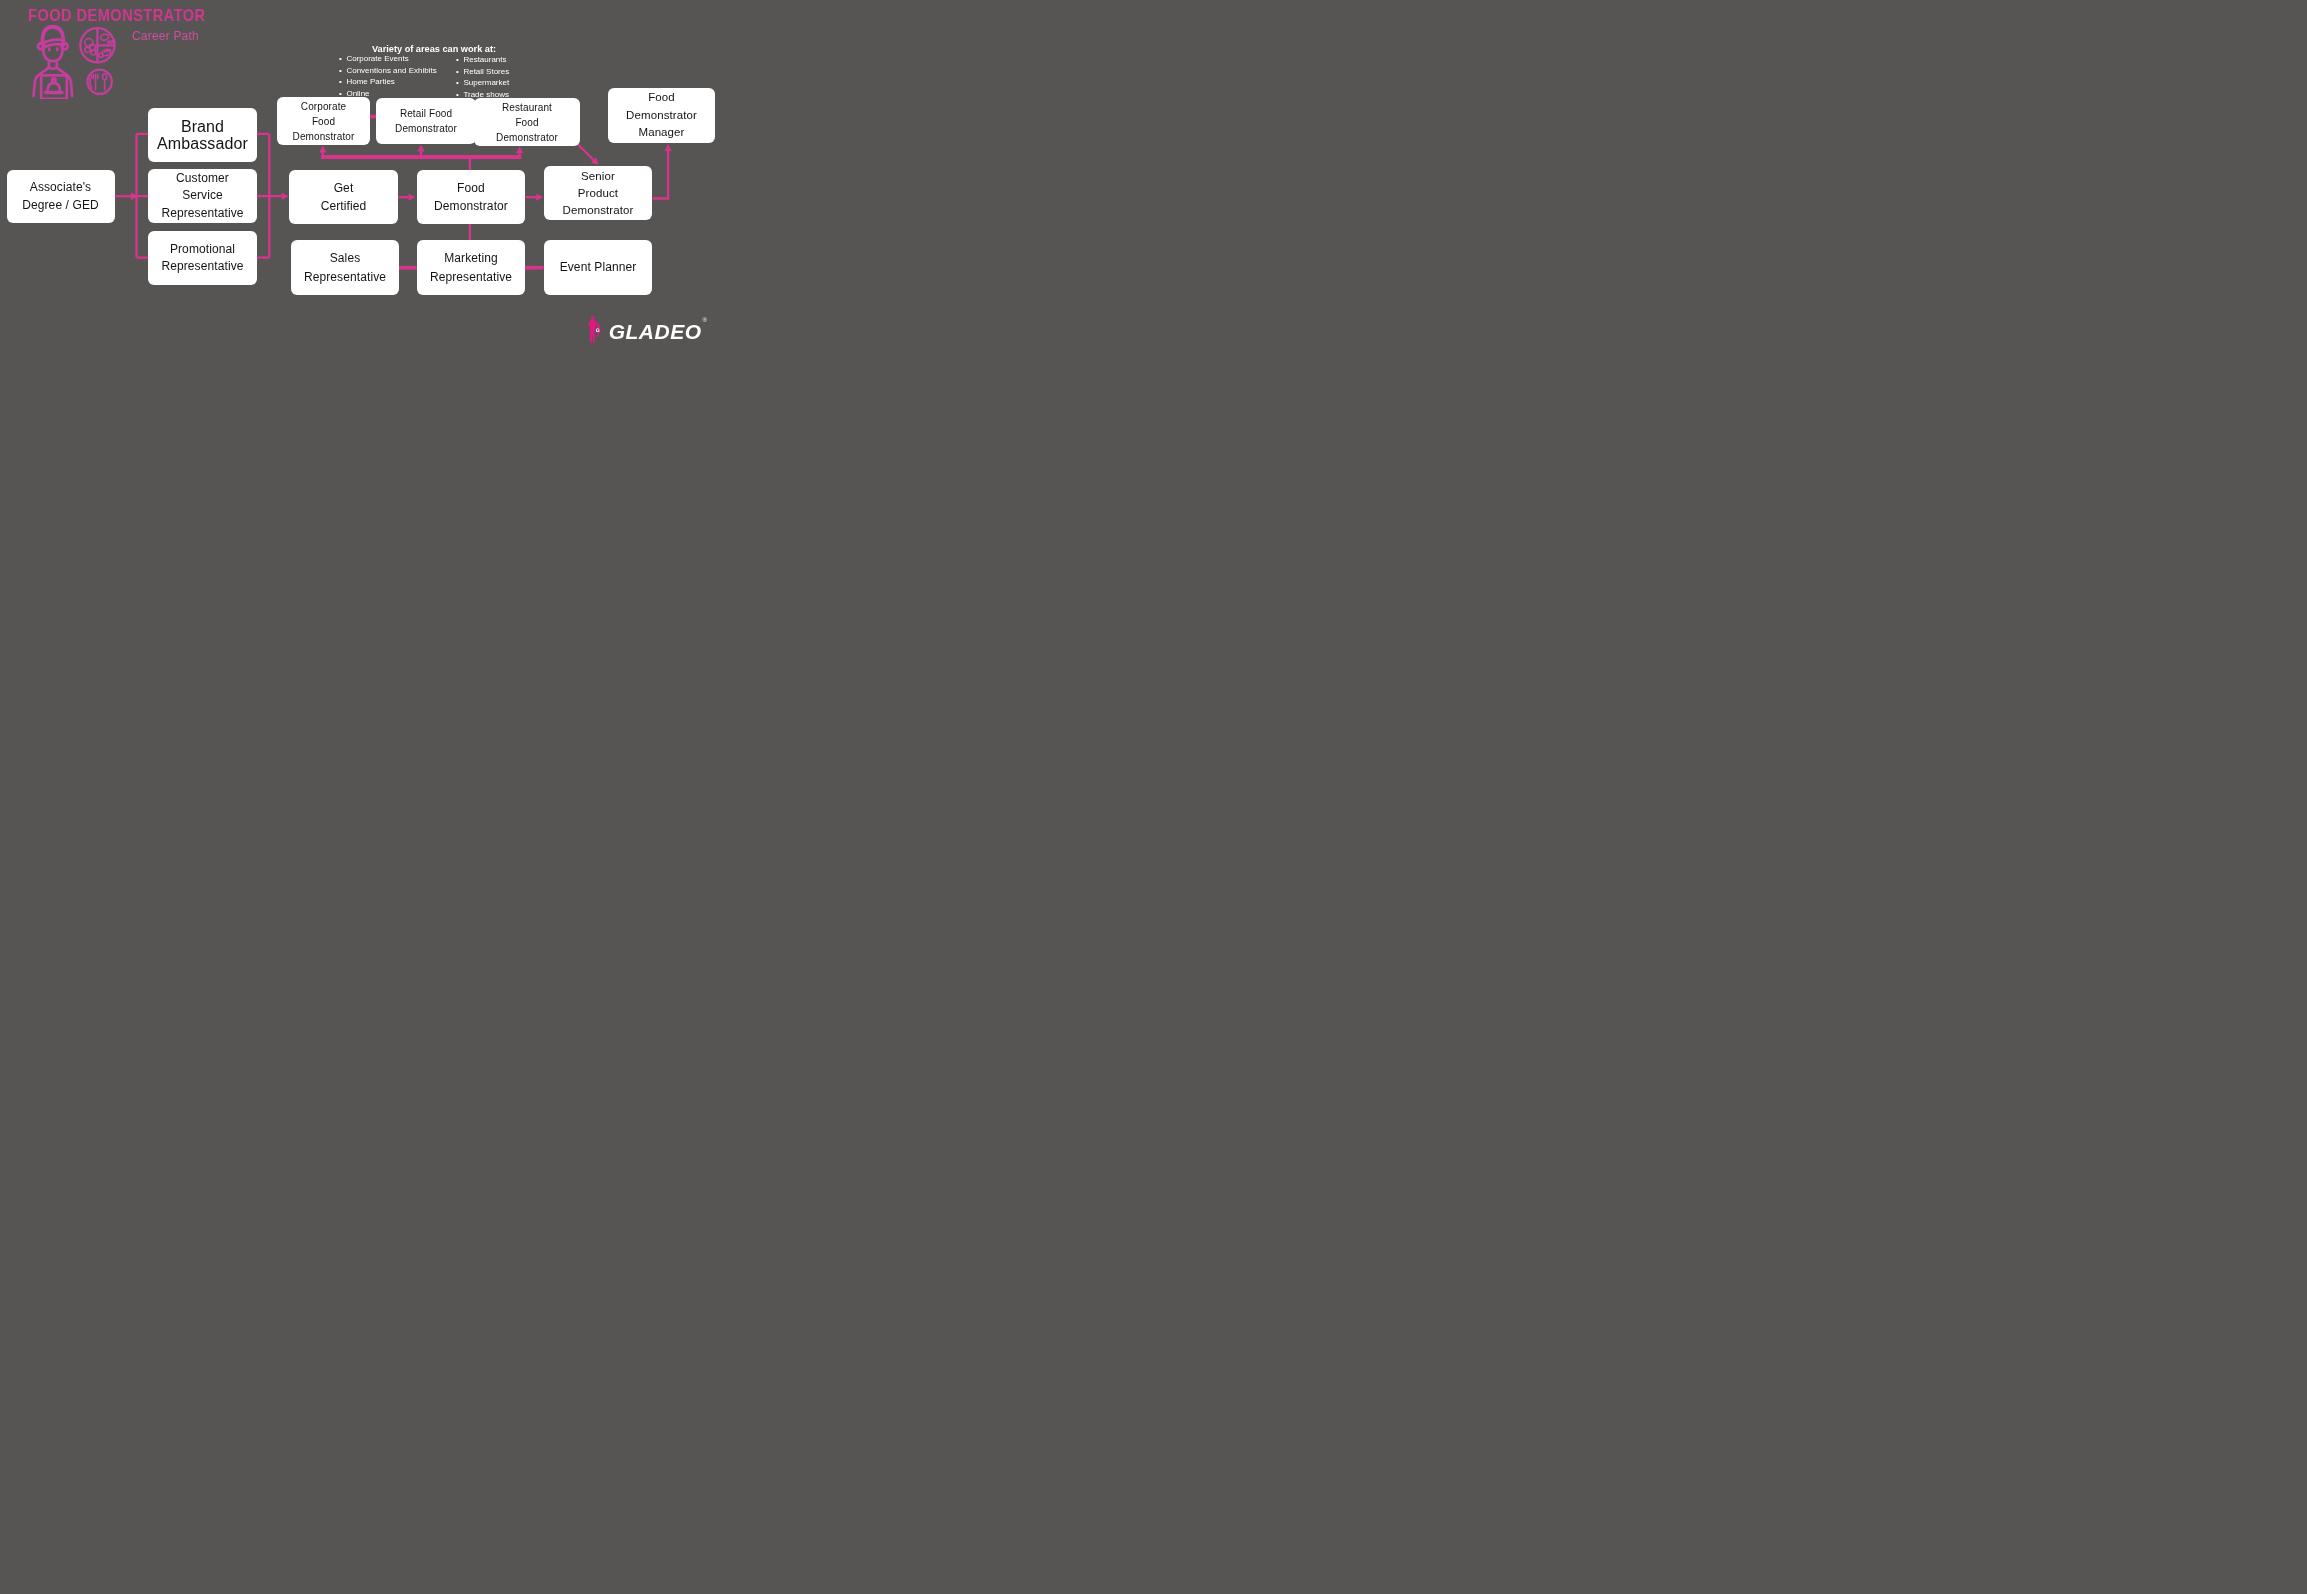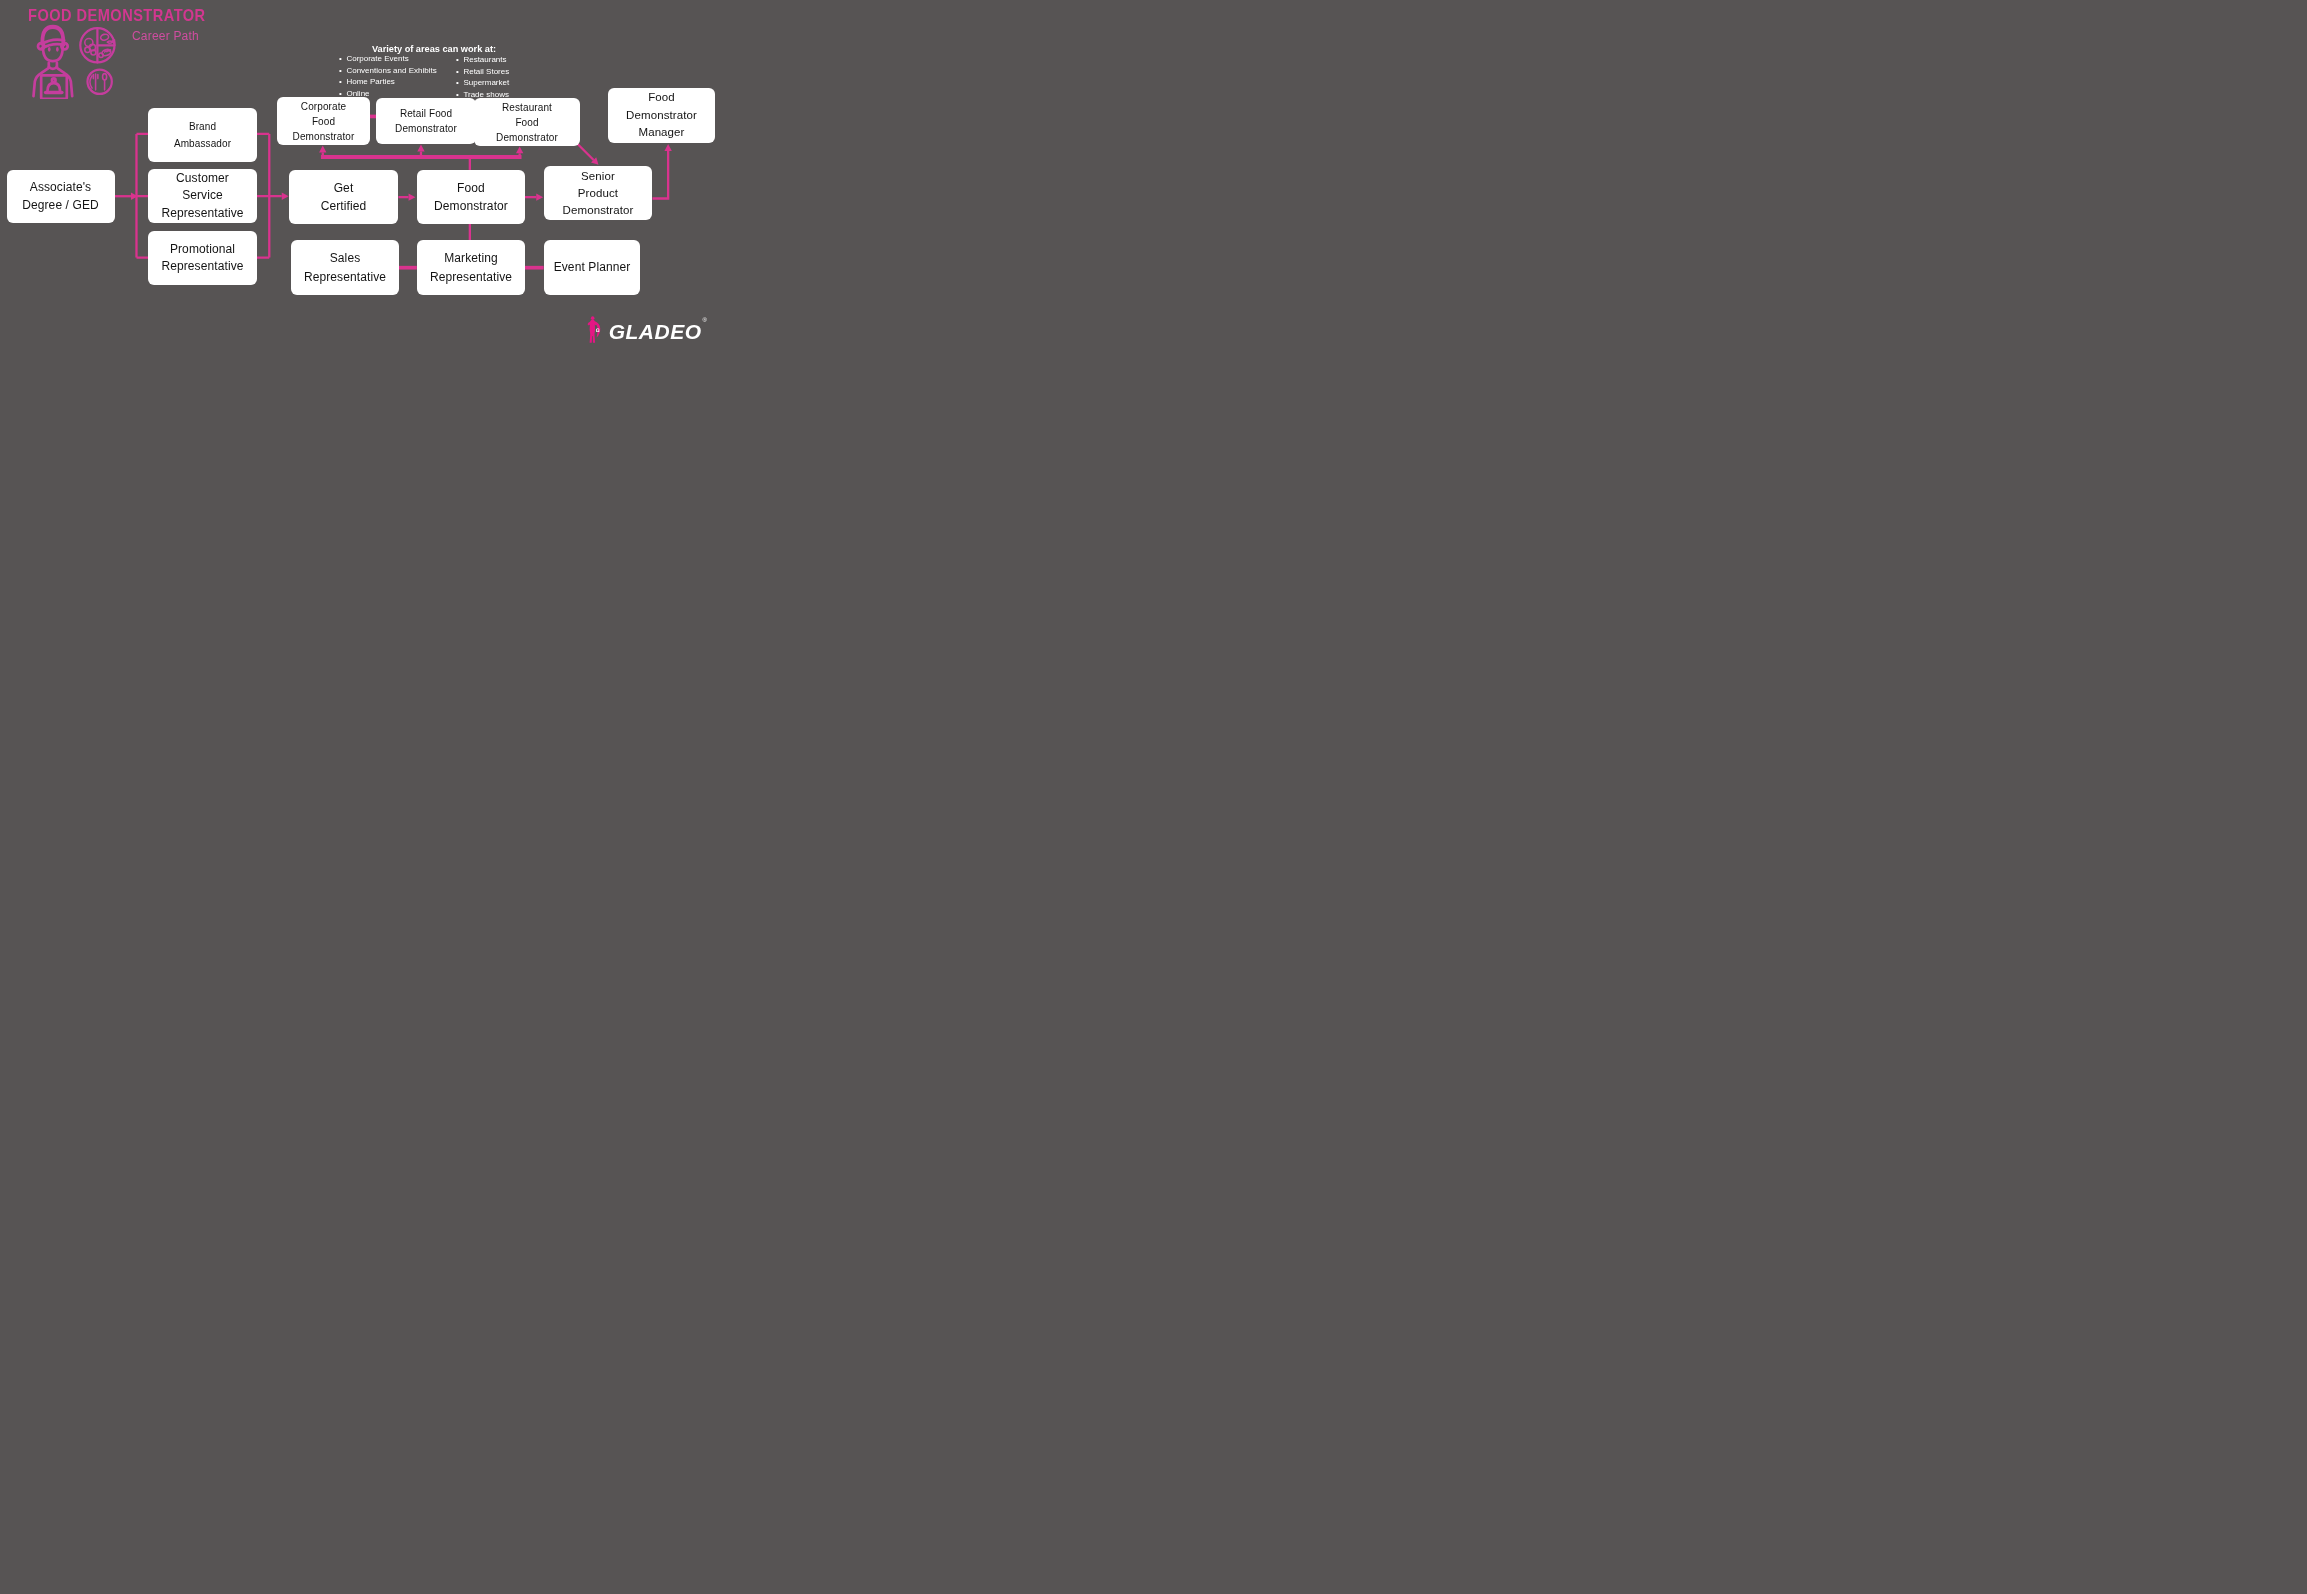--- a/index.html
+++ b/index.html
@@ -197,21 +197,21 @@
     <div class="node" style="left: 474px; top: 98px; width: 106px; height: 48px; font-size: 10px; line-height: 15px;">
       <div class="node-label">Restaurant
 Food
 Demonstrator</div>
     </div>
     <div class="node" style="left: 608px; top: 88px; width: 107px; height: 55px; font-size: 11.5px; line-height: 17.5px;">
       <div class="node-label">Food
 Demonstrator
 Manager</div>
     </div>
-    <div class="node" style="left: 148px; top: 108px; width: 109px; height: 54px; font-size: 10px; line-height: 17.5px;">
+    <div class="node" style="left: 148px; top: 108px; width: 109px; height: 54px; font-size: 16px; line-height: 17.5px;">
       <div class="node-label">Brand
 Ambassador</div>
     </div>
     <div class="node" style="left: 148px; top: 169px; width: 109px; height: 54px; font-size: 12px; line-height: 17.5px;">
       <div class="node-label">Customer
 Service
 Representative</div>
     </div>
     <div class="node" style="left: 148px; top: 231px; width: 109px; height: 54px; font-size: 12px; line-height: 17.5px;">
       <div class="node-label">Promotional
@@ -235,17 +235,17 @@
 Demonstrator</div>
     </div>
     <div class="node" style="left: 291px; top: 240px; width: 108px; height: 55px; font-size: 12px; line-height: 18.5px;">
       <div class="node-label">Sales
 Representative</div>
     </div>
     <div class="node" style="left: 417px; top: 240px; width: 108px; height: 55px; font-size: 12px; line-height: 18.5px;">
       <div class="node-label">Marketing
 Representative</div>
     </div>
-    <div class="node" style="left: 544px; top: 240px; width: 96px; height: 55px; font-size: 12px; line-height: 18.5px;">
+    <div class="node" style="left: 544px; top: 240px; width: 108px; height: 55px; font-size: 12px; line-height: 18.5px;">
       <div class="node-label">Event Planner</div>
     </div>
   </div>
 
 
 </body></html>

